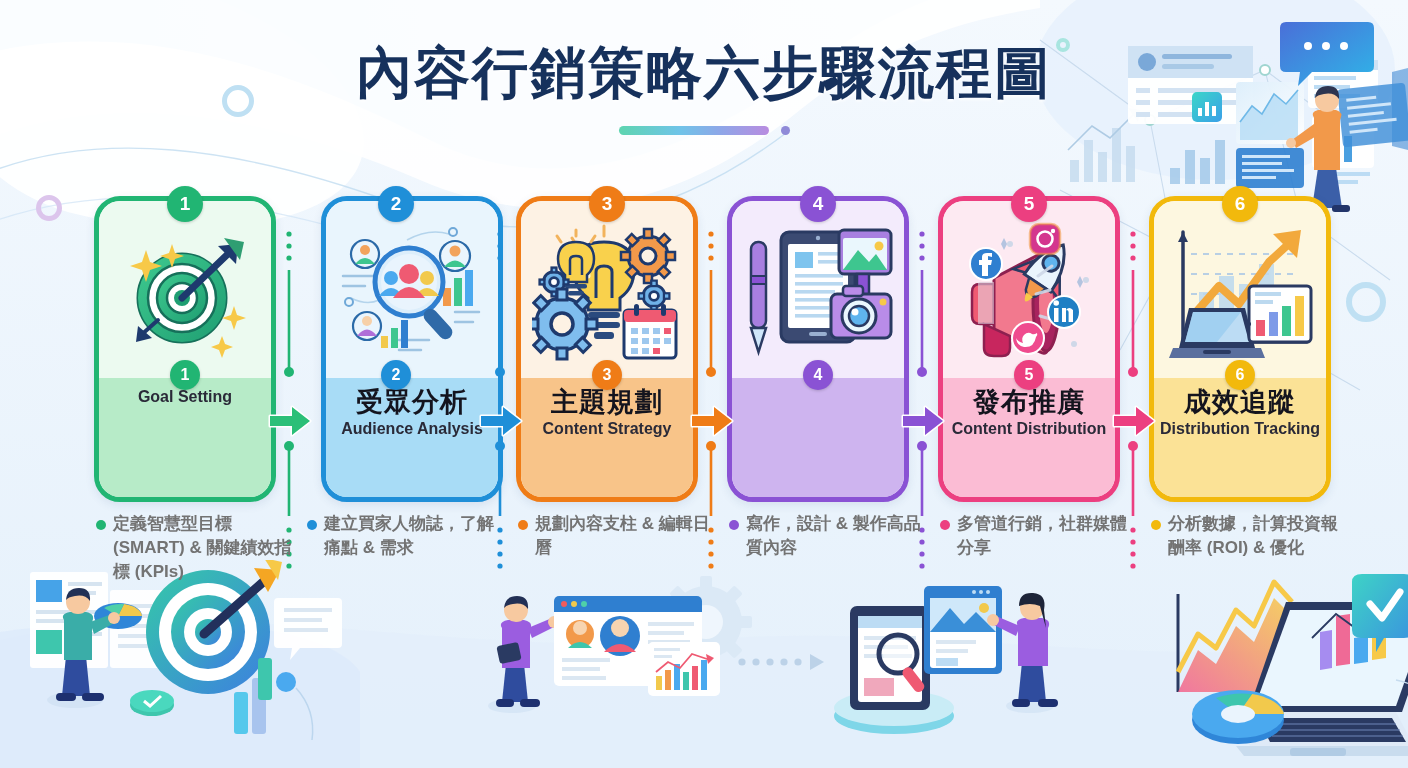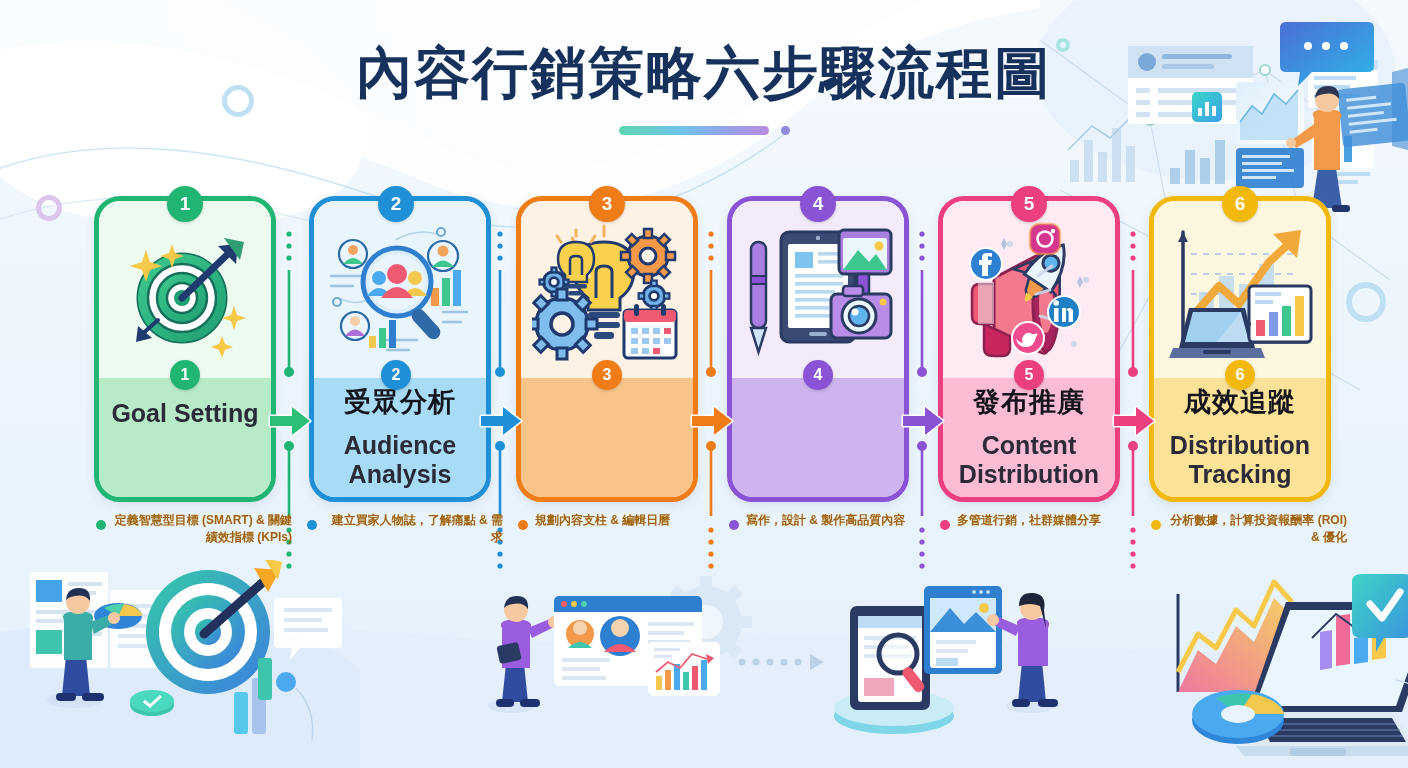--- a/index.html
+++ b/index.html
@@ -51,21 +51,21 @@
   }
   .card-text {
     position:absolute; top:186px; left:0; right:0;
     text-align:center; padding:0 6px;
   }
   .card-zh {
     font-size:27px; font-weight:bold; color:#14141e; letter-spacing:1px;
     line-height:1.18; white-space:nowrap;
   }
   .card-en {
-    margin-top:12px; font-size:25px; font-weight:bold;
+    margin-top:1px; font-size:16px; font-weight:bold;
     color:#2a2a38; line-height:1.16;
   }
   .badge {
     position:absolute; border-radius:50%;
     display:flex; align-items:center; justify-content:center;
     color:#fff; font-weight:bold; z-index:7;
     box-shadow:0 1px 3px rgba(0,0,0,.18);
   }
   .badge-top { width:36px; height:36px; font-size:19px; top:186px; }
   .badge-mid { width:30px; height:30px; font-size:16px; top:360px; }
@@ -78,21 +78,21 @@
 
   
   .bullet {
     position:absolute; top:512px; width:196px; z-index:6;
     display:flex; gap:7px; align-items:flex-start;
   }
   .bullet-dot {
     width:10px; height:10px; border-radius:50%; flex:0 0 10px; margin-top:8px;
   }
   .bullet-txt {
-    font-size:12px; font-weight:bold; color:#a16207; line-height:1.42;text-align:right;
+    font-size:17px; font-weight:bold; color:#737373; line-height:1.42;
   }
 
   
   #illus-bottom, #illus-top { position:absolute; z-index:2; }
 </style>
 </head>
 <body>
 
 <svg id="bg" width="1408" height="768" viewBox="0 0 1408 768">
   <defs>
@@ -619,21 +619,21 @@
     <div class="conn" style="left: 287px; top: 440px; height: 136px;"><svg width="12" height="136" viewBox="0 0 12 136" style="margin-left:-4px">
       <circle cx="6" cy="6" r="5" fill="#21b573"></circle>
       <path d="M6,10 L6,76" stroke="#21b573" stroke-width="2.6"></path>
       <g fill="#21b573">
           <circle cx="6" cy="90" r="2.6"></circle>
           <circle cx="6" cy="102" r="2.6"></circle>
           <circle cx="6" cy="114" r="2.6"></circle>
           <circle cx="6" cy="126" r="2.6"></circle>
         </g>
       </svg></div>
-    <div class="card" style="left: 309px; padding-left: 33px; --c: #1f8fd8; --bgTop: #e9f5fd; --bgBot: #a8dcf6;">
+    <div class="card" style="left: 321px; padding-left: 33px; --c: #1f8fd8; --bgTop: #e9f5fd; --bgBot: #a8dcf6;">
       <div class="card-top"></div>
       <div class="card-bot"></div>
       <div class="card-icon">
         <svg width="150" height="150" viewBox="0 0 150 150">
     <g stroke="#2b6aa8" stroke-width="2.2" fill="none">
       <circle cx="28" cy="34" r="14" fill="#eaf5fd"></circle>
             <circle cx="118" cy="36" r="15" fill="#eaf5fd"></circle>
             <circle cx="30" cy="106" r="14" fill="#eaf5fd"></circle>
     </g>
     <circle cx="28" cy="30" r="5" fill="#f2a35c"></circle>
@@ -806,20 +806,24 @@
               <rect x="18" y="34" width="7" height="6"></rect>
               <rect x="29" y="34" width="7" height="6"></rect>
               <rect x="40" y="34" width="7" height="6"></rect>
       <rect x="7" y="44" width="7" height="6"></rect>
               <rect x="18" y="44" width="7" height="6"></rect>
               <rect x="29" y="44" width="7" height="6" fill="#ef5a72"></rect>
             </g>
     </g>
         </svg>
       </div>
+      <div class="card-text">
+        <div class="card-zh">主題規劃</div>
+        <div class="card-en">Content Strategy</div>
+      </div>
     </div>
     <div class="badge badge-top" style="left: 589px; background: rgb(239, 124, 23);">3</div>
     <div class="badge badge-mid" style="left: 592px; background: rgb(239, 124, 23);">3</div>
     <div class="bullet" style="left: 518px;">
       <span class="bullet-dot" style="background:#ef7c17"></span>
       <span class="bullet-txt">規劃內容支柱 &amp; 編輯日曆</span>
     </div>
     <div class="arrow" style="left: 690px;"><svg width="44" height="34" viewBox="0 0 44 34">
       <path d="M2,12 L24,12 L24,3 L42,17 L24,31 L24,22 L2,22 Z" fill="#ef7c17" stroke="#ffffff" stroke-width="3" stroke-linejoin="round"></path>
       <path d="M2,12 L24,12 L24,3 L42,17 L24,31 L24,22 L2,22 Z" fill="#ef7c17"></path>

